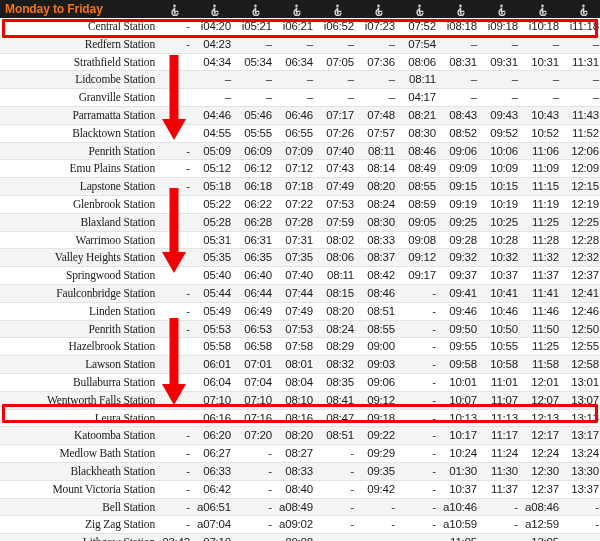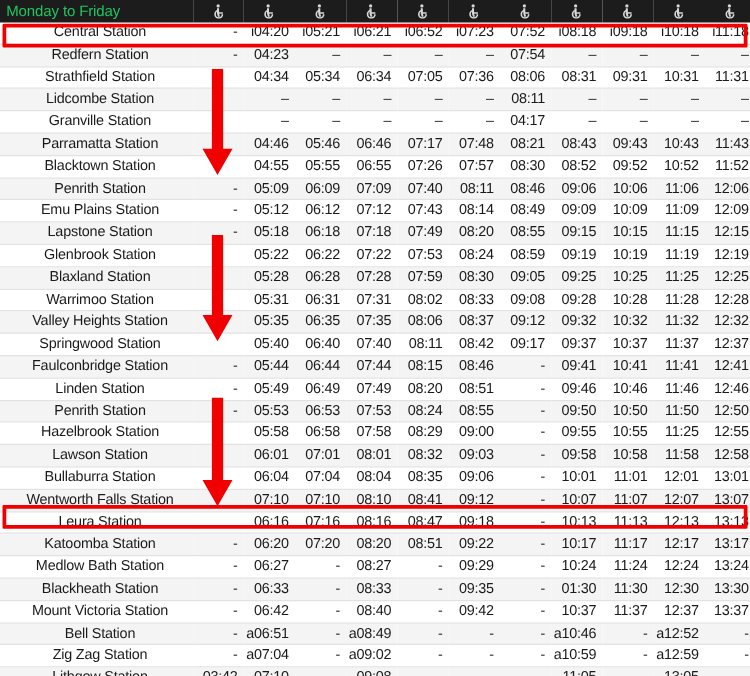--- a/index.html
+++ b/index.html
@@ -24,23 +24,23 @@
     width: 600px;
     table-layout: fixed;
   }
 
   
   thead tr.header-row {
     background: #1c1c1c;
     height: 18px;
   }
   th.th-title {
-    color: #22c55e;
+    color: #f97316;
     font-size: 12px;
-    font-weight: normal;
+    font-weight: bold;
     text-align: left;
     padding: 0 0 0 5px;
     height: 18px;
     line-height: 18px;
     white-space: nowrap;
     letter-spacing: -0.1px;
   }
   th.th-icon {
     height: 18px;
     padding: 0;
@@ -65,23 +65,24 @@
     font-size: 11.5px;
     color: #1a1a1a;
     padding: 0;
     height: 16.8px;
     line-height: 16.8px;
     border-bottom: 1px solid #e2e2e2;
     white-space: nowrap;
     overflow: hidden;
   }
   td.station {
-    text-align: center;
+    text-align: right;
     padding-left: 5px;
     letter-spacing: -0.15px;
+    font-family: Liberation Serif, serif;
   }
   td.time {
     text-align: right;
     padding-right: 5px;
     letter-spacing: -0.2px;
   }
   td.time.dash {
     color: #2a2a2a;
   }
 
@@ -590,21 +591,21 @@
           <td class="station">Bell Station</td>
           <td class="time dash">-</td>
           <td class="time">a06:51</td>
           <td class="time dash">-</td>
           <td class="time">a08:49</td>
           <td class="time dash">-</td>
           <td class="time dash">-</td>
           <td class="time dash">-</td>
           <td class="time">a10:46</td>
           <td class="time dash">-</td>
-          <td class="time">a12:52</td>
+          <td class="time">a08:46</td>
           <td class="time dash">-</td>
         </tr>
         <tr class="data-row shade-a">
           <td class="station">Zig Zag Station</td>
           <td class="time dash">-</td>
           <td class="time">a07:04</td>
           <td class="time dash">-</td>
           <td class="time">a09:02</td>
           <td class="time dash">-</td>
           <td class="time dash">-</td>

